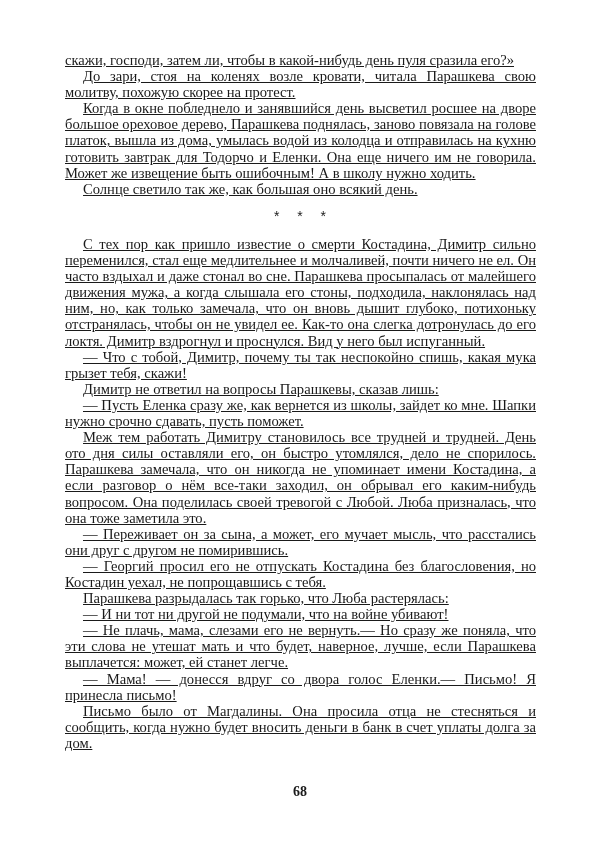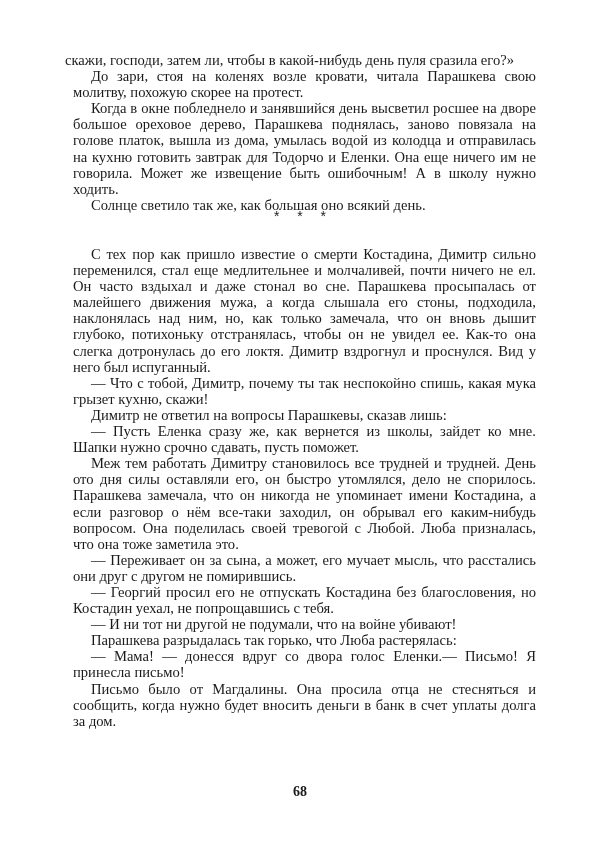--- a/index.html
+++ b/index.html
@@ -9,23 +9,23 @@
     left: 65px;
     width: 471px;
     font-family: "Liberation Serif", serif;
     font-size: 14.6px;
     line-height: 16.1px;
     color: #1a1a1a;
     text-align: justify;
     hyphens: manual;
   }
   .block1 { top: 52px; }
-  .block2 { top: 246px; }
-  .page p { margin: 0; text-indent: 0; }
-  .page p.ind { text-indent: 18px; margin-left: 8px; }
+  .block2 { top: 236px; }
+  .page p { margin: 0; text-indent: 0; text-decoration: underline; }
+  .page p.ind { text-indent: 18px; }
   .sep {
     position: absolute;
     top: 208px;
     left: 0; width: 600px;
     text-align: center;
     font-family: "Liberation Sans", sans-serif;
     font-size: 14px;
     word-spacing: 14px;
     color: #1a1a1a;
   }
@@ -47,25 +47,26 @@
   <p>скажи, господи, затем ли, чтобы в какой-нибудь день пуля сразила его?»</p>
   <p class="ind">До зари, стоя на коленях возле кровати, читала Парашкева свою молитву, похожую скорее на протест.</p>
   <p class="ind">Когда в окне побледнело и занявшийся день высветил росшее на дворе большое ореховое дерево, Парашкева поднялась, заново повязала на голове платок, вышла из дома, умылась водой из колодца и отправилась на кухню готовить завтрак для Тодорчо и Еленки. Она еще ничего им не говорила. Может же извещение быть ошибочным! А в школу нужно ходить.</p>
   <p class="ind">Солнце светило так же, как большая оно всякий день.</p>
 </div>
 
 <div class="sep">* * *</div>
 
 <div class="page block2">
   <p class="ind">С тех пор как пришло известие о смерти Костадина, Димитр сильно переменился, стал еще медлительнее и молчаливей, почти ничего не ел. Он часто вздыхал и даже стонал во сне. Парашкева просыпалась от малейшего движения мужа, а когда слышала его стоны, подходила, наклонялась над ним, но, как только замечала, что он вновь дышит глубоко, потихоньку отстранялась, чтобы он не увидел ее. Как-то она слегка дотронулась до его локтя. Димитр вздрогнул и проснулся. Вид у него был испуганный.</p>
-  <p class="ind">— Что с тобой, Димитр, почему ты так неспокойно спишь, какая мука грызет кухню, скажи!</p>
+  <p class="ind">— Что с тобой, Димитр, почему ты так неспокойно спишь, какая мука грызет тебя, скажи!</p>
   <p class="ind">Димитр не ответил на вопросы Парашкевы, сказав лишь:</p>
   <p class="ind">— Пусть Еленка сразу же, как вернется из школы, зайдет ко мне. Шапки нужно срочно сдавать, пусть поможет.</p>
   <p class="ind">Меж тем работать Димитру становилось все трудней и трудней. День ото дня силы оставляли его, он быстро утомлялся, дело не спорилось. Парашкева замечала, что он никогда не упоминает имени Костадина, а если разговор о нём все-таки заходил, он обрывал его каким-нибудь вопросом. Она поделилась своей тревогой с Любой. Люба призналась, что она тоже заметила это.</p>
   <p class="ind">— Переживает он за сына, а может, его мучает мысль, что расстались они друг с другом не помирившись.</p>
   <p class="ind">— Георгий просил его не отпускать Костадина без благословения, но Костадин уехал, не попрощавшись с тебя.</p>
+  <p class="ind">Парашкева разрыдалась так горько, что Люба растерялась:</p>
   <p class="ind">— И ни тот ни другой не подумали, что на войне убивают!</p>
-  <p class="ind">Парашкева разрыдалась так горько, что Люба растерялась:</p>
+  <p class="ind">— Не плачь, мама, слезами его не вернуть.— Но сразу же поняла, что эти слова не утешат мать и что будет, наверное, лучше, если Парашкева выплачется: может, ей станет легче.</p>
   <p class="ind">— Мама! — донесся вдруг со двора голос Еленки.— Письмо! Я принесла письмо!</p>
   <p class="ind">Письмо было от Магдалины. Она просила отца не стесняться и сообщить, когда нужно будет вносить деньги в банк в счет уплаты долга за дом.</p>
 </div>
 
 <div class="pnum">68</div>
 
 </body></html>

